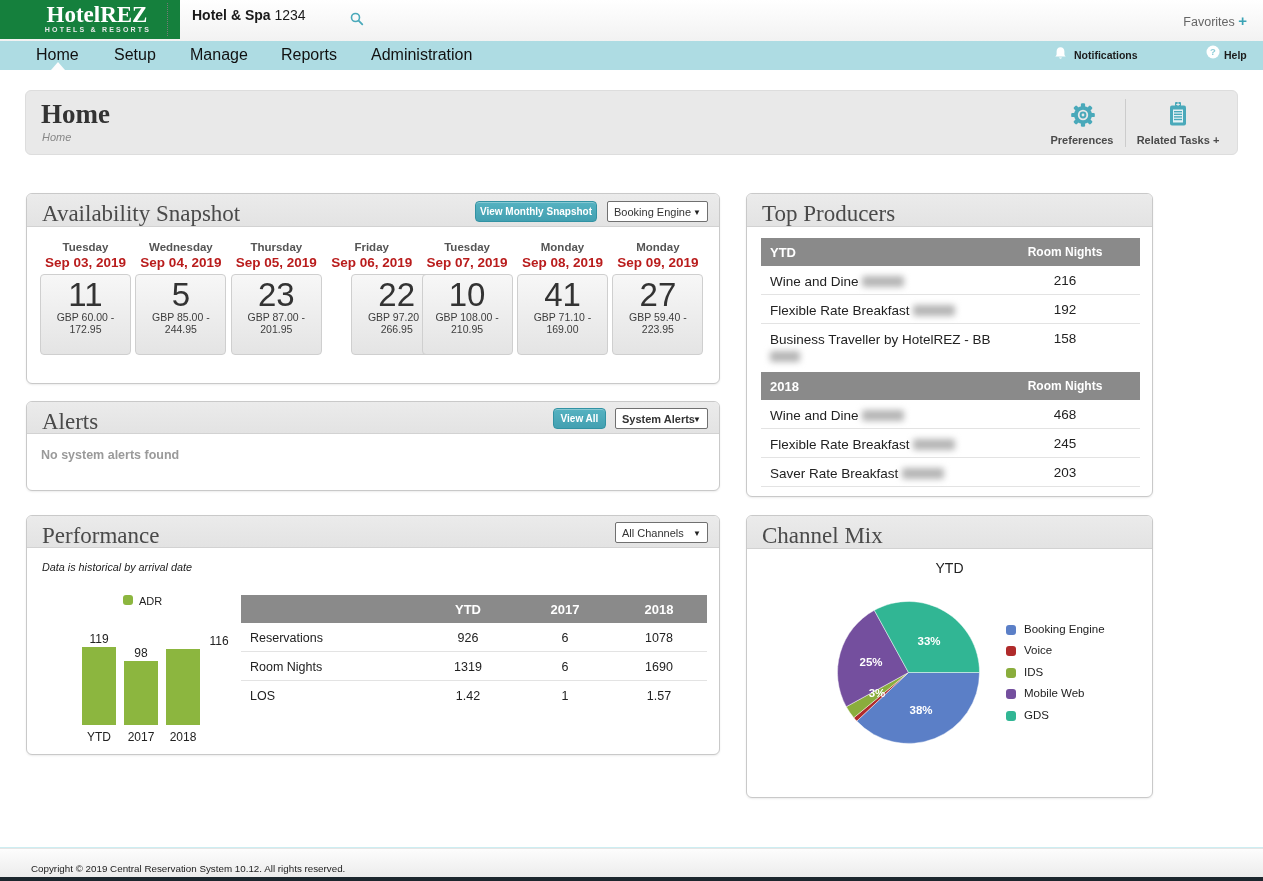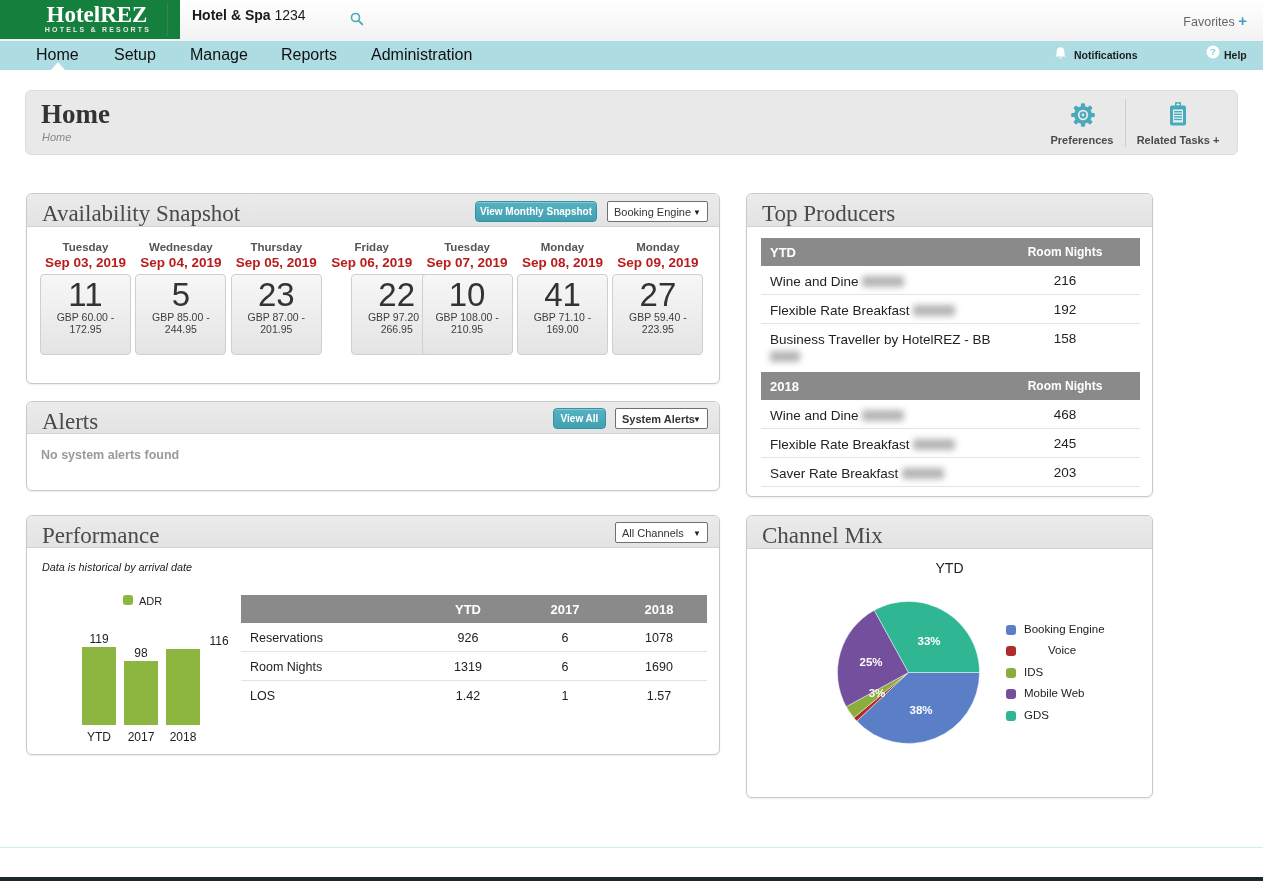--- a/index.html
+++ b/index.html
@@ -295,21 +295,21 @@
         <path d="M 71.5 71.5 L 9.28 105.70 A 71 71 0 0 1 37.30 9.28 Z" fill="#744f9e" stroke="rgba(255,255,255,0.45)" stroke-width="1"></path>
         <path d="M 71.5 71.5 L 37.30 9.28 A 71 71 0 0 1 142.50 71.50 Z" fill="#31b694" stroke="rgba(255,255,255,0.45)" stroke-width="1"></path>
       </svg>
     <div class="pielab" style="left:182px; top:125px;">33%</div>
     <div class="pielab" style="left:124px; top:146px;">25%</div>
     <div class="pielab" style="left:130px; top:177px;">3%</div>
     <div class="pielab" style="left:174px; top:194px;">38%</div>
     <div class="legsq" style="top:109px; background:#5b7fc7;"></div>
       <div class="legtx" style="top:107px;">Booking Engine</div>
     <div class="legsq" style="top:130px; background:#b02b2b;"></div>
-      <div class="legtx" style="top:128px;margin-left:24px;">Voice</div>
+      <div class="legtx" style="top:128px;">Voice</div>
     <div class="legsq" style="top:152px; background:#8aad3c;"></div>
       <div class="legtx" style="top:150px;">IDS</div>
     <div class="legsq" style="top:173px; background:#744f9e;"></div>
       <div class="legtx" style="top:171px;">Mobile Web</div>
     <div class="legsq" style="top:195px; background:#31b694;"></div>
       <div class="legtx" style="top:193px;">GDS</div>
   </div>
 
   <div id="days">
       <div class="abs daylabel" style="left:40px; top:241px;">
@@ -364,14 +364,17 @@
         <div class="dn">Monday</div>
         <div class="dt">Sep 09, 2019</div>
       </div>
       <div class="abs daycard" style="left:612.4000000000001px; top:274px;">
         <div class="num">27</div>
         <div class="gbp">GBP 59.40 -<br>223.95</div>
       </div>
     </div>
 
   <div class="abs f-line"></div>
+  <div class="abs footer">
+      <div class="ftext">Copyright © 2019 Central Reservation System 10.12. All rights reserved.</div>
+    </div>
   <div class="abs f-dark"></div>
 </div>
 
 </body></html>

